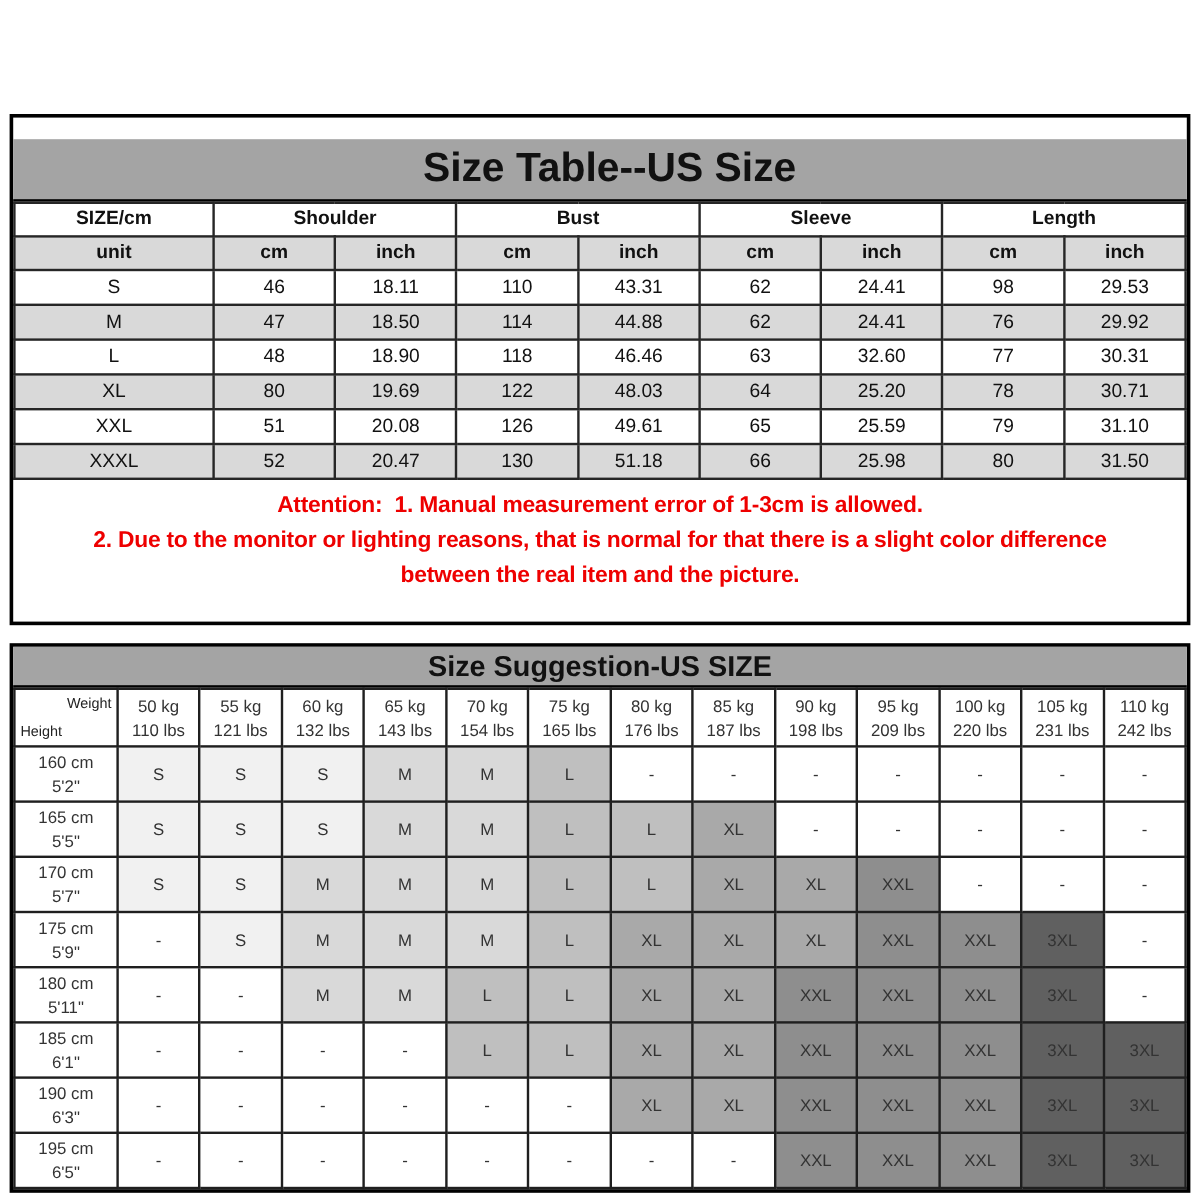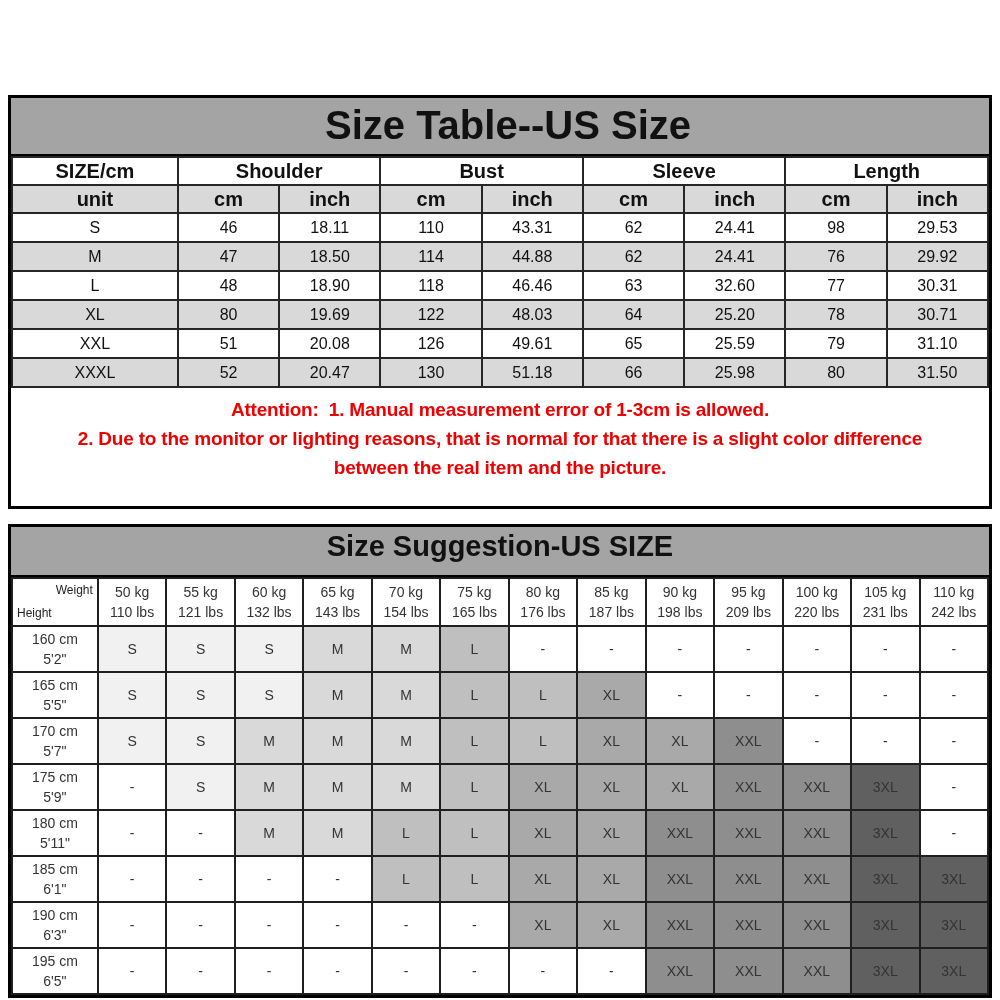--- a/index.html
+++ b/index.html
@@ -10,32 +10,32 @@
     overflow:hidden;
   }
   .page{box-sizing:border-box;padding:95px 8px 0 8px;}
   .section{border:3px solid var(--border,#000);background:#fff;}
   .section-2{margin-top:15px;}
   .section-title{
     background:var(--title_bar_bg,#a4a4a4);
     text-align:center;font-weight:bold;color:#111;
     border-bottom:2px solid #000;
   }
-  .title-1{font-size:40px;padding:5px 0 6px 16px;}
-  .title-2{font-size:29px;padding:3px 0 12px 0;}
+  .title-1{font-size:34px;padding:5px 0 6px 16px;margin-top:18px;}
+  .title-2{font-size:24px;padding:3px 0 1px 0;}
 
   table{width:100%;border-collapse:collapse;table-layout:fixed;}
 
   
   .size-table th,.size-table td{
     border:2px solid #262626;
     text-align:center;vertical-align:middle;
     height:27px;padding:0;font-size:16px;
   }
-  .size-table thead th{font-weight:bold;font-size:20px;height:26px;margin-top:44px;}
+  .size-table thead th{font-weight:bold;font-size:16px;height:26px;margin-top:44px;}
   .size-table .unit-row th{background:var(--row_alt_bg,#d9d9d9);}
   .size-table tbody td{font-weight:normal;}
   .size-table tbody tr:nth-child(even){background:var(--row_alt_bg,#d9d9d9);}
   .c-size{width:17%;}
 
   
   .attention{
     text-align:center;color:var(--attention_red,#ee0000);
     font-weight:bold;font-size:19px;line-height:29px;
     padding:7px 0 24px 0;white-space:nowrap;overflow:hidden;

